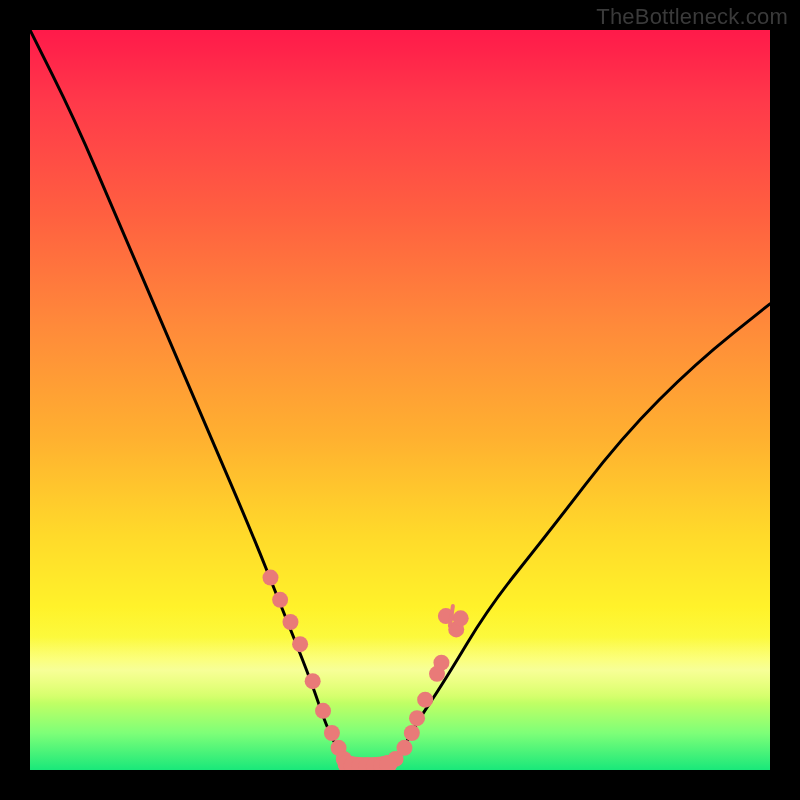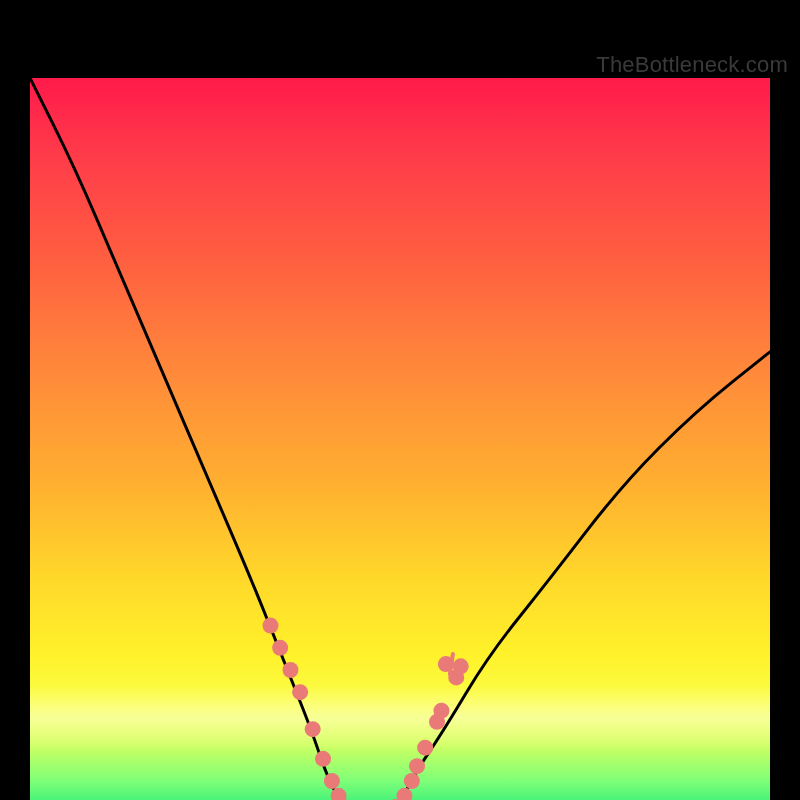--- a/index.html
+++ b/index.html
@@ -8,21 +8,20 @@
     width: 800px;
     height: 800px;
     background: #000;
     font-family: Arial, Helvetica, sans-serif;
     overflow: hidden;
   }
   .frame {
     position: absolute;
     inset: 0;
     background: #000;
-    margin-top: 48px;
   }
   .plot-area {
     position: absolute;
     left: 30px;
     top: 30px;
     width: 740px;
     height: 740px;
     overflow: hidden;
   }
   .gradient {

